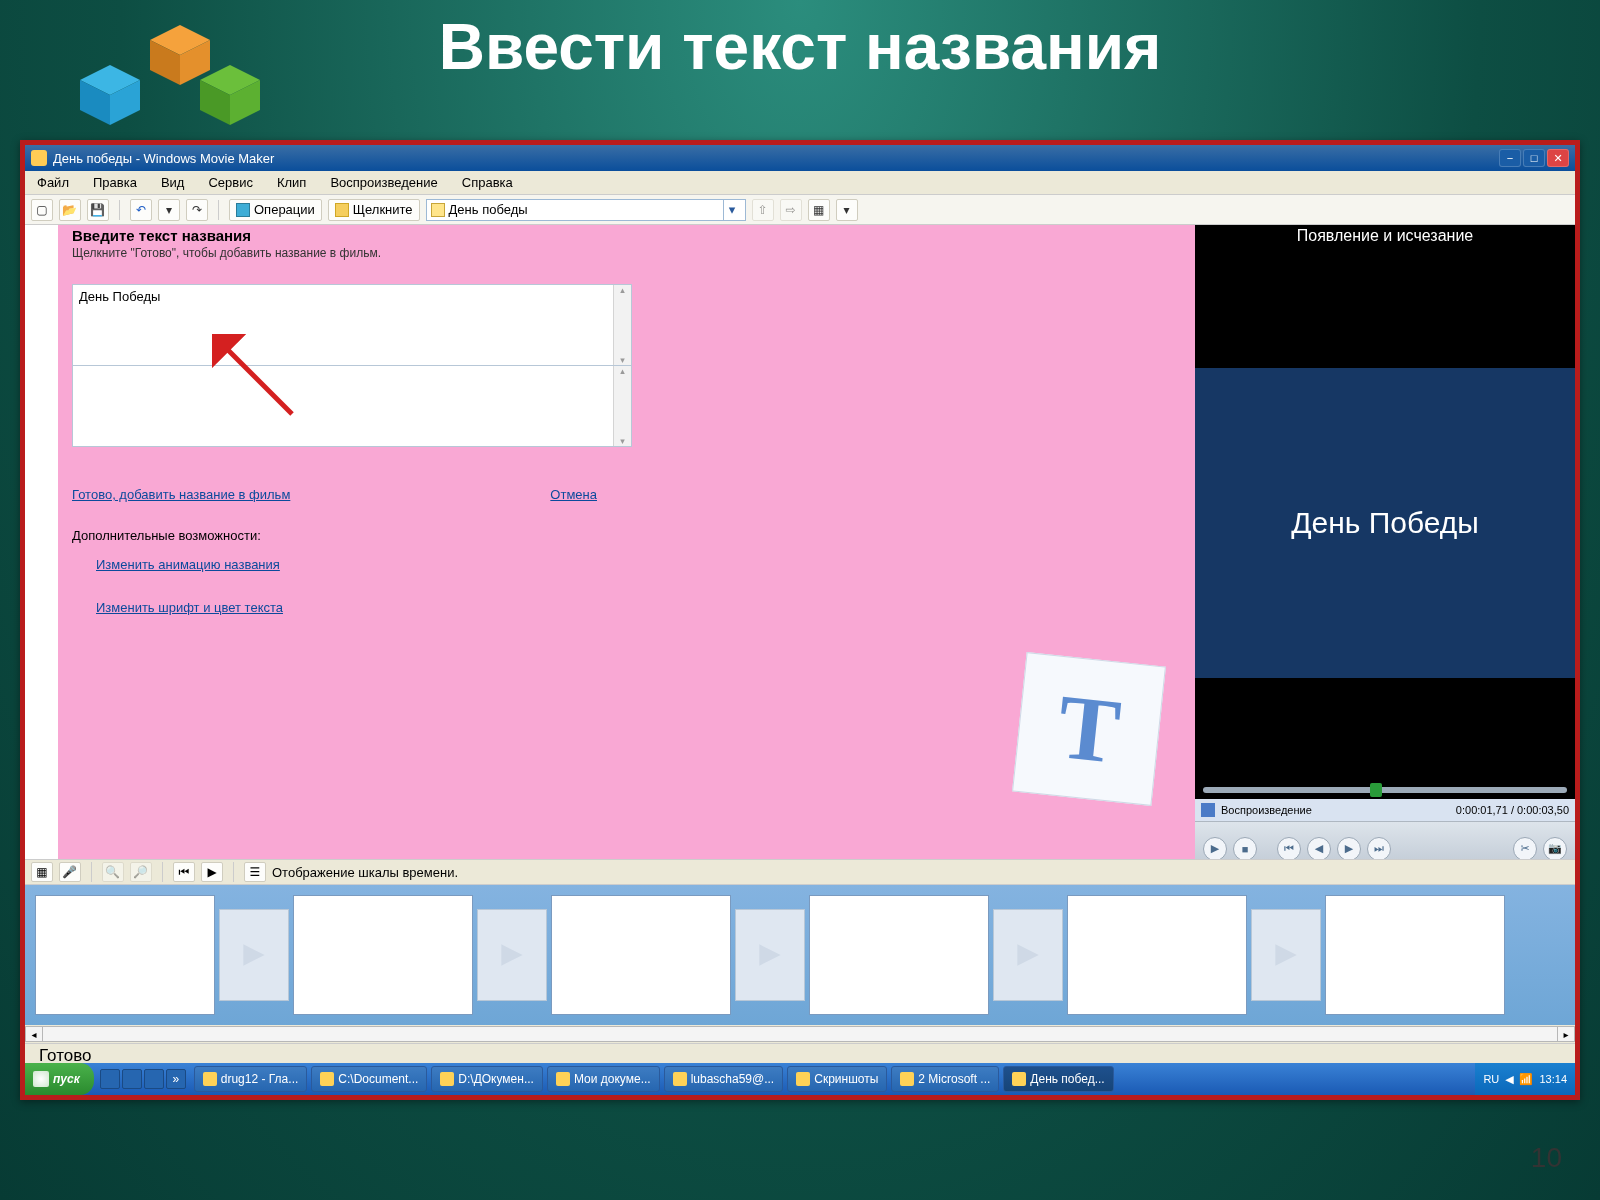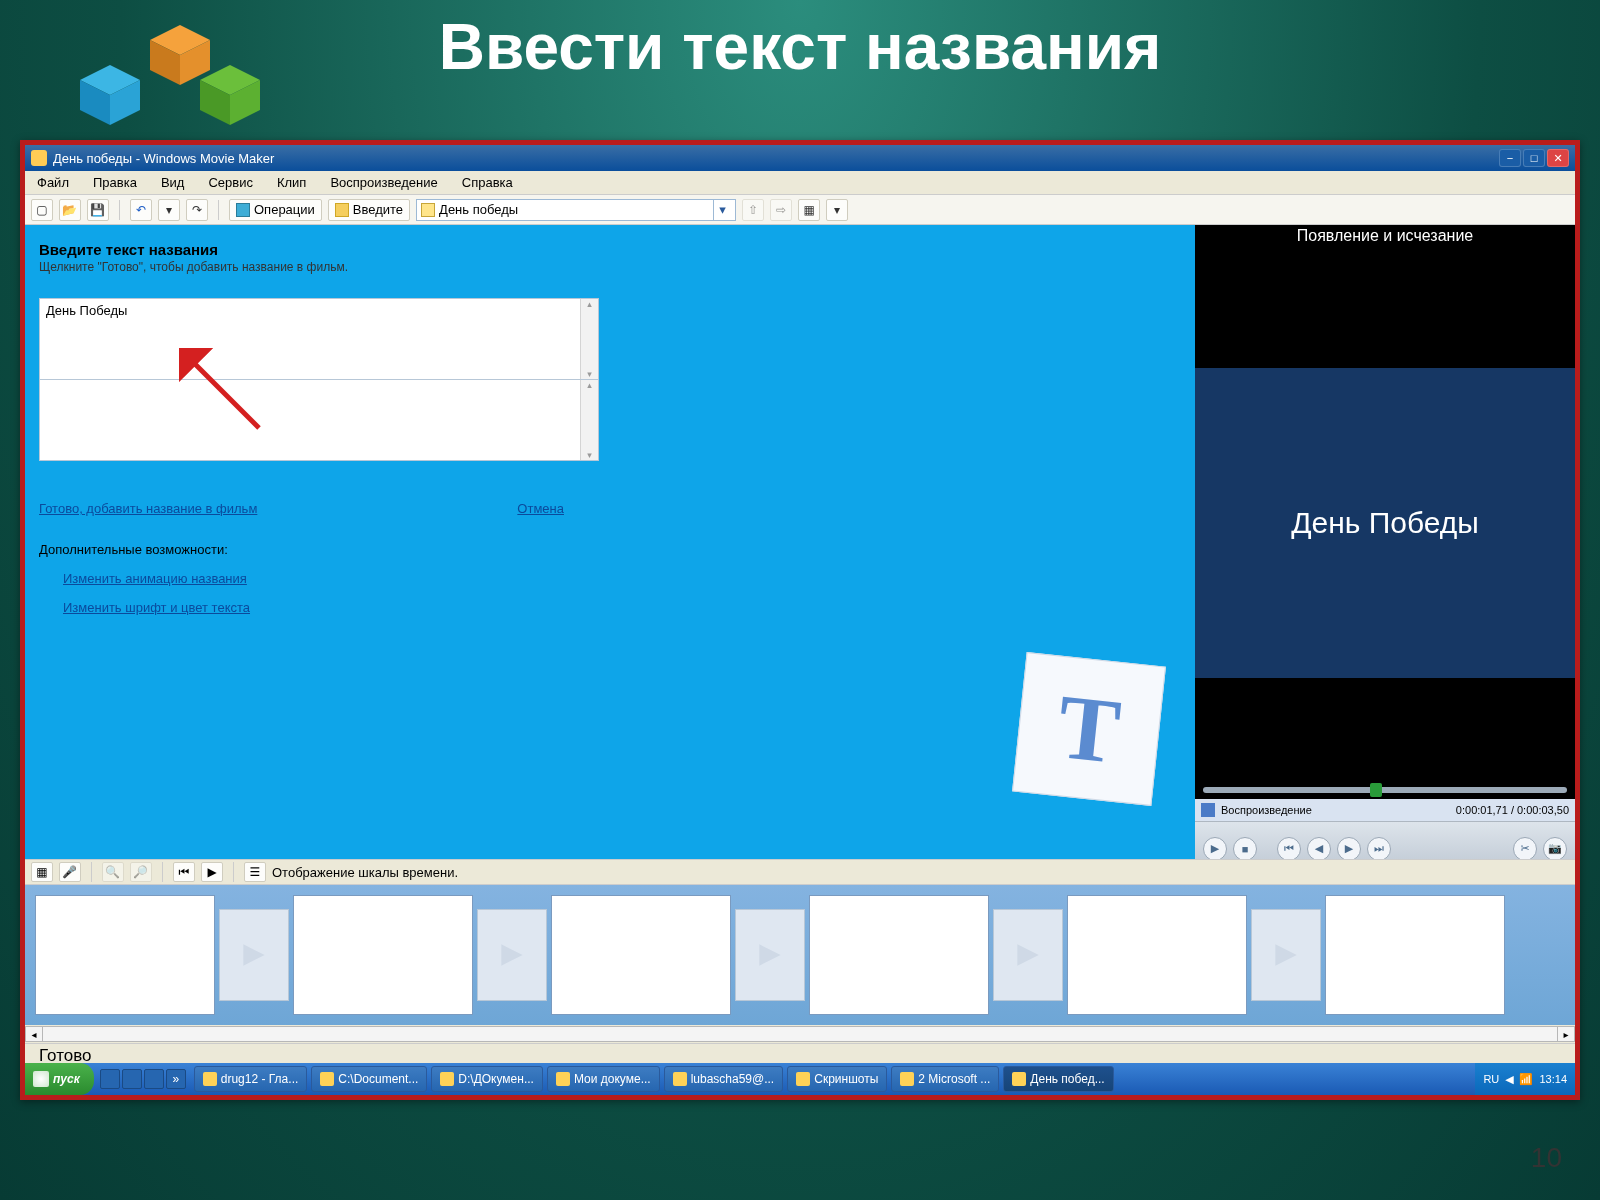--- a/index.html
+++ b/index.html
@@ -42,30 +42,30 @@
   .tbtn.blk{color:#333;}
   .tsep{width:1px;height:20px;background:#ccc;margin:0 4px;}
   .tlbl-btn{height:22px;border:1px solid #d0cdbf;background:#fdfdfb;border-radius:2px;display:inline-flex;align-items:center;padding:0 6px;gap:4px;}
   .tlbl-btn .ico{width:14px;height:14px;background:#3eadd6;border:1px solid #2a7c99;}
   .tlbl-btn.folder .ico{background:#f5ce5d;border-color:#cfa726;}
   .locbox{height:22px;border:1px solid #9db9d5;background:#fff;display:inline-flex;align-items:center;min-width:320px;padding:0 4px;gap:4px;}
   .locbox .ico{width:14px;height:14px;background:#ffe58a;border:1px solid #c7a538;}
   .locbox .dd{width:18px;height:20px;border-left:1px solid #9db9d5;display:flex;align-items:center;justify-content:center;color:#2a5a9c;}
   
   .mainrow{flex:1;display:flex;min-height:0;}
-  .leftpane{flex:1;background:#0ea5e9;padding:16px 14px;font-size:13px;position:relative;}
+  .leftpane{flex:1;background:#f9a8d4;padding:2px 14px;font-size:13px;position:relative;margin-left:33px;}
   .leftpane h3{font-size:15px;font-weight:bold;margin-bottom:2px;}
   .leftpane .sub{font-size:12px;color:#333;margin-bottom:24px;}
   .textbox{border:1px solid #b7c7d7;width:560px;height:82px;position:relative;background:#fff;margin-top:6px;}
   .textbox .scroller{position:absolute;right:0;top:0;bottom:0;width:18px;background:#f2f2f2;border-left:1px solid #d4d4d4;display:flex;flex-direction:column;justify-content:space-between;align-items:center;font-size:9px;color:#9a9a9a;}
   .textbox .txt{padding:4px 6px;font-size:13px;}
   .links-row{margin-top:40px;display:flex;gap:260px;}
   .alink{color:#0b4a9c;text-decoration:underline;font-size:13px;}
   .opts{margin-top:26px;font-size:13px;}
-  .opts .sub-links{margin-left:24px;margin-top:14px;display:flex;flex-direction:column;gap:14px;}
+  .opts .sub-links{margin-left:24px;margin-top:14px;display:flex;flex-direction:column;gap:28px;}
   
   .drag-t{position:absolute;right:36px;bottom:60px;width:140px;height:140px;border:1px solid #cfd9e6;background:#f6f9fd;transform:rotate(6deg);display:flex;align-items:center;justify-content:center;font-family:'Times New Roman',serif;font-size:92px;color:#5b8bd0;font-weight:bold;}
   
   .red-arrow{position:absolute;left:140px;top:50px;}
   
   .preview{width:380px;background:#000;display:flex;flex-direction:column;}
   .pv-header{height:22px;background:#000;color:#fff;font-size:16px;font-weight:normal;text-align:center;display:flex;align-items:center;justify-content:center;}
   .pv-canvas{flex:1;background:#000;display:flex;align-items:center;justify-content:center;}
   .pv-canvas .inner{background:#163764;width:100%;height:56%;display:flex;align-items:center;justify-content:center;color:#fff;font-size:30px;}
   .pv-info{height:22px;background:#d9e3f1;display:flex;align-items:center;justify-content:space-between;padding:0 6px;font-size:11px;}
@@ -157,21 +157,21 @@
     <div class="tbtn blue">↶</div>
     <div class="tbtn blk">▾</div>
     <div class="tbtn blk">↷</div>
     <div class="tsep"></div>
     <div class="tlbl-btn">
       <span class="ico"></span>
       <span>Операции</span>
     </div>
     <div class="tlbl-btn folder">
       <span class="ico"></span>
-      <span>Введите</span>
+      <span>Щелкните</span>
     </div>
     <div class="locbox">
       <span class="ico"></span>
       <span>День победы</span>
       <div style="flex:1"></div>
       <div class="dd">▾</div>
     </div>
     <div class="tbtn blk" style="opacity:.5">⇧</div>
     <div class="tbtn blk" style="opacity:.5">⇨</div>
     <div class="tbtn blk">▦</div>

